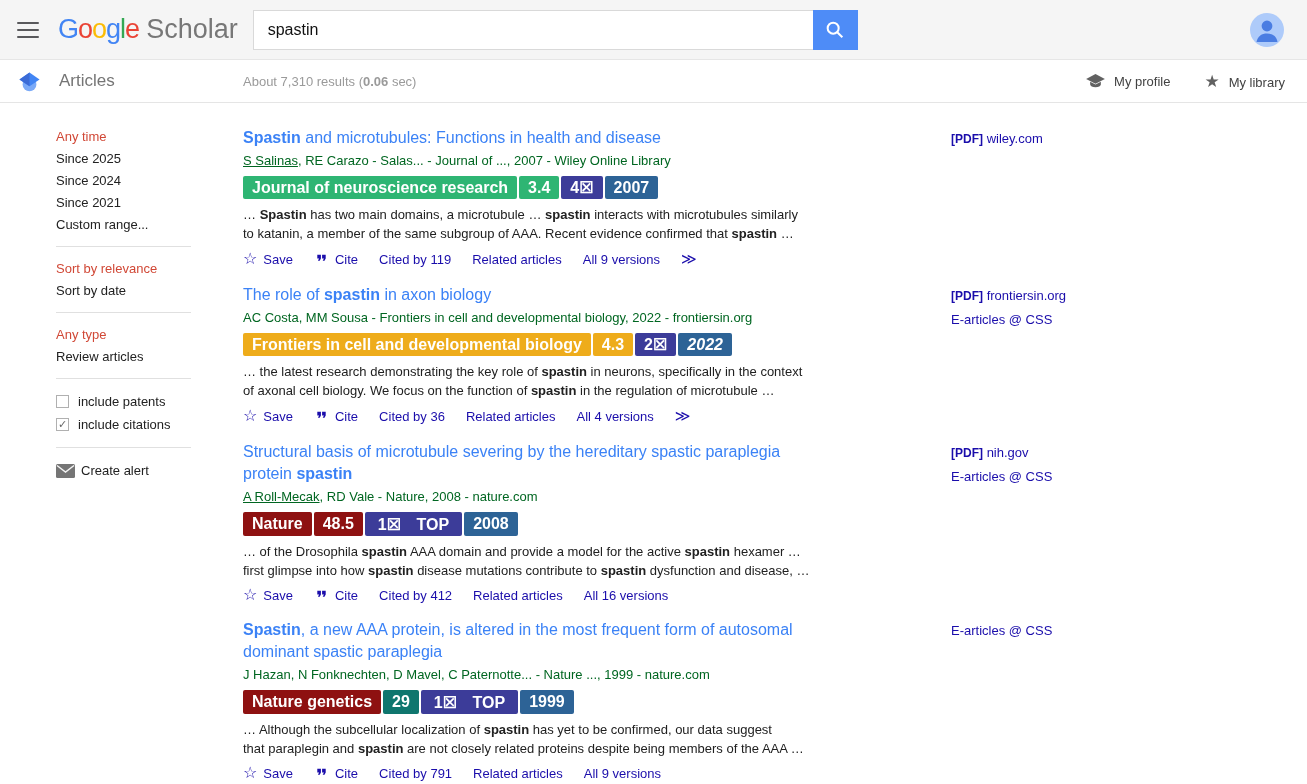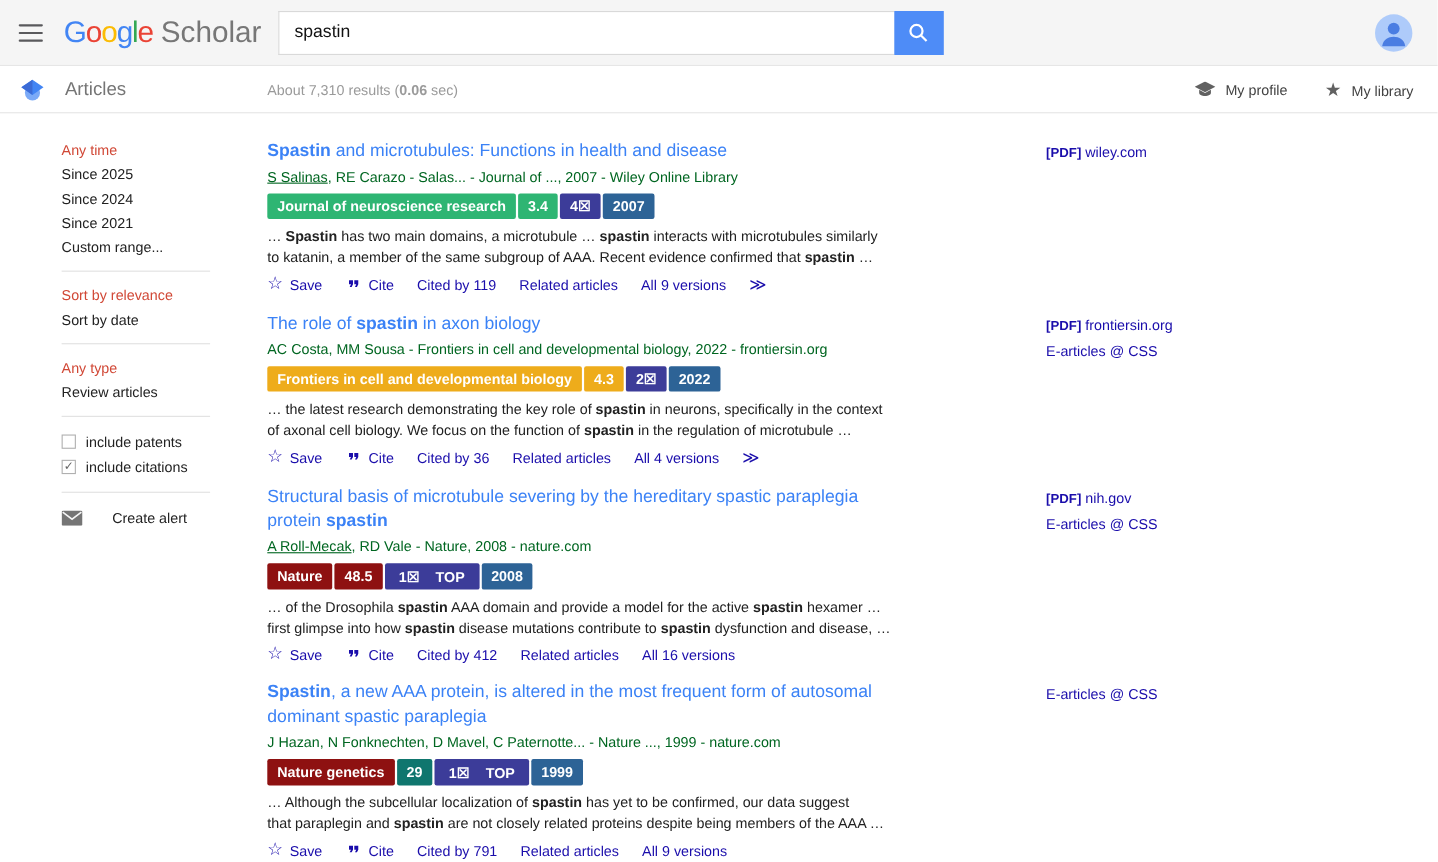--- a/index.html
+++ b/index.html
@@ -41,33 +41,33 @@
 
   
   .main { display:flex; }
   .sidebar { width:243px; padding:27px 0 0 56px; font-size:13px; flex-shrink:0; }
   .sb-item { margin-bottom:9px; line-height:13px; color:#222; cursor:pointer; }
   .sb-item.active { color:#d14836; }
   .sb-divider { width:135px; border-top:1px solid #e0e0e0; margin:15px 0; }
   .cb-row { display:flex; align-items:center; margin-bottom:8px; cursor:pointer; }
   .cb { width:13px; height:13px; border:1px solid #b0b0b0; background:#fff; margin-right:9px;
         font-size:11px; line-height:11px; color:#666; text-align:center; }
-  .alert-row { display:flex; align-items:center; gap:27px; margin-top:6px; cursor:pointer; }
+  .alert-row { display:flex; align-items:center; gap:6px; margin-top:6px; cursor:pointer; }
 
   .results-col { padding-top:24px; }
   .result { display:flex; margin-bottom:16px; }
   .result-main { width:620px; }
   .result-side { margin-left:88px; width:280px; font-size:13px; line-height:24px; }
   .side-link { color:#1a0dab; cursor:pointer; }
   .side-link .pdf-tag { font-weight:bold; font-size:12px; }
 
   .r-title { font-size:16px; line-height:22px; color:#3b82f6; white-space:pre-wrap; cursor:pointer; }
   .r-authors { font-size:13px; line-height:16px; color:#006621; margin-top:4px; }
   .r-badges { display:flex; margin:7px 0 6px 0; }
-  .badge-seg { font-size:13px; font-weight:bold; color:#fff; padding:5px 9px 4px 9px; margin-right:2px;
+  .badge-seg { font-size:16px; font-weight:bold; color:#fff; padding:5px 9px 4px 9px; margin-right:2px;
                border-radius:2px; white-space:pre; line-height:14px; }
   .badge-seg.wide { padding:6px 13px 4px 13px; word-spacing:11px; }
   .r-snippet { font-size:13px; line-height:19px; color:#212121; white-space:pre-wrap; width:604px; }
   .r-actions { margin-top:7px; font-size:13px; display:flex; align-items:center; gap:21px; color:#1a0dab; }
   .action { display:flex; align-items:center; gap:6px; cursor:pointer; color:#1a0dab; }
   .icon-star { font-size:16px; line-height:1; }
   .more-arrow { font-size:15px; cursor:pointer; }
 </style>
 </head>
 <body>
@@ -199,21 +199,21 @@
         </div>
       </div>
       <div class="result">
         <div class="result-main">
           <div class="r-title"><span>The role of </span><span class="b ">spastin</span><span> in axon biology</span></div>
           <div class="r-authors"><span>AC Costa, MM Sousa - Frontiers in cell and developmental biology, 2022 - frontiersin.org</span></div>
           <div class="r-badges">
             <span class="badge-seg" style="background: rgb(238, 172, 27);">Frontiers in cell and developmental biology</span>
             <span class="badge-seg" style="background: rgb(238, 172, 27);">4.3</span>
             <span class="badge-seg" style="background: rgb(60, 60, 153);">2☒</span>
-            <span class="badge-seg" style="background: rgb(45, 99, 150);">2022</span>
+            <span class="badge-seg" style="background: rgb(45, 99, 150); font-style: italic;">2022</span>
           </div>
           <div class="r-snippet"><span>… the latest research demonstrating the key role of </span><span class="b ">spastin</span><span> in neurons, specifically in the context
 of axonal cell biology. We focus on the function of </span><span class="b ">spastin</span><span> in the regulation of microtubule …</span></div>
           <div class="r-actions">
             <span class="action">
               <span class="icon-star">☆</span>
               <span>Save</span>
             </span>
             <span class="action">
               <span style="display: flex;">

